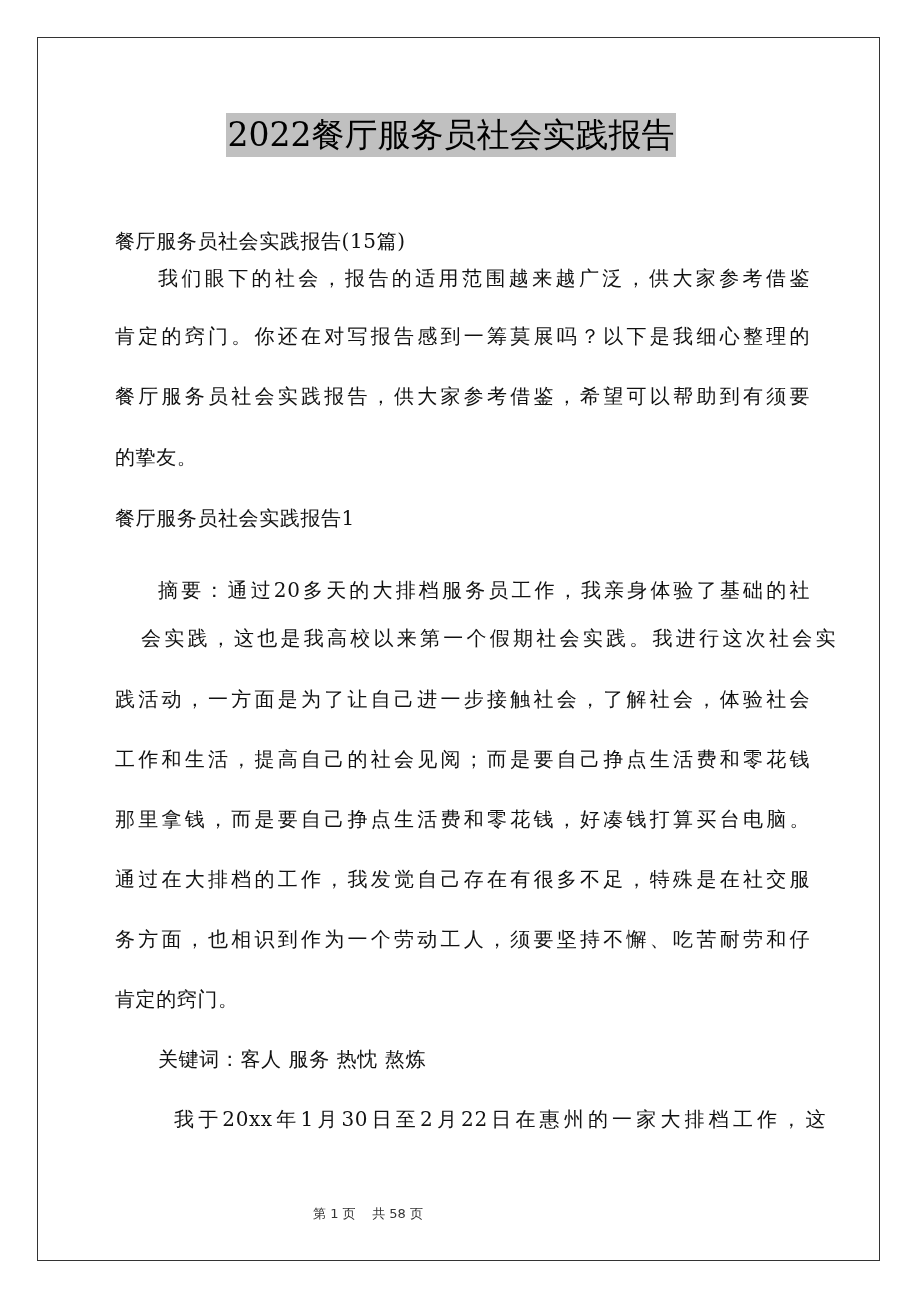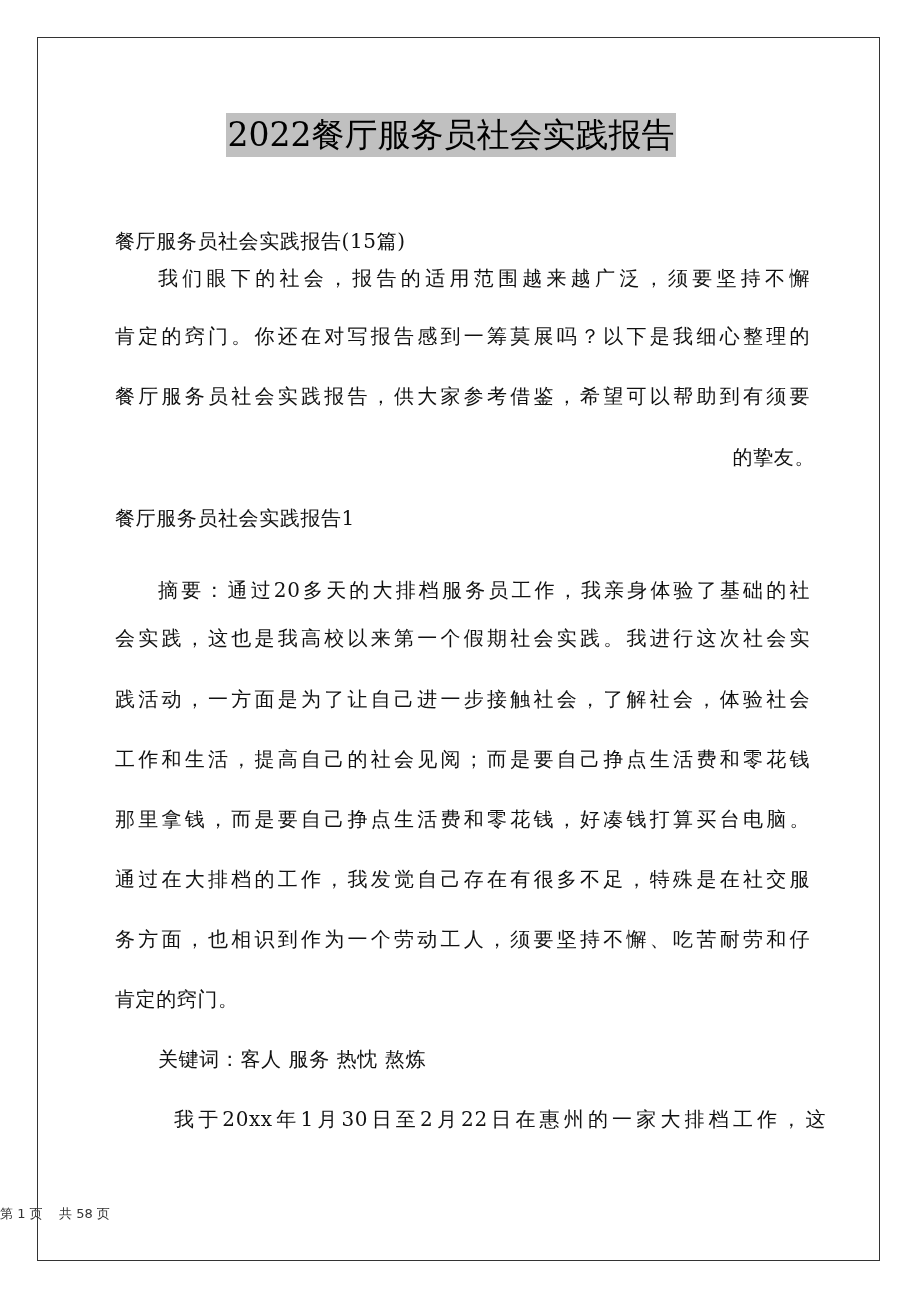--- a/index.html
+++ b/index.html
@@ -57,47 +57,47 @@
       text-align-last: justify;
       text-align: justify;
       width: 695px;
     }
     .indent.justify-line { width: 652px; }
     .footer {
       position: absolute;
       left: 0;
       top: 1205px;
       width: 736px;
-      text-align: left;
+      text-align: center;
       font-size: 13px;
       color: #333333;
       font-family: "DejaVu Sans", "Liberation Sans", sans-serif;
       white-space: pre;
     }
   </style>
 </head>
 <body>
 
 <div class="page-frame"></div>
 
 <div class="title-wrap">
   <span class="title">2022餐厅服务员社会实践报告</span>
 </div>
 
 <div class="line" style="top:203px;margin-top:24px;">餐厅服务员社会实践报告(15篇)</div>
 
-<div class="line indent justify-line" style="top:264px;">我们眼下的社会，报告的适用范围越来越广泛，须要坚持不懈</div>
+<div class="line indent justify-line" style="top:264px;">我们眼下的社会，报告的适用范围越来越广泛，供大家参考借鉴</div>
 <div class="line justify-line" style="top:322px;">肯定的窍门。你还在对写报告感到一筹莫展吗？以下是我细心整理的</div>
 <div class="line justify-line" style="top:382px;">餐厅服务员社会实践报告，供大家参考借鉴，希望可以帮助到有须要</div>
-<div class="line" style="top:443px;text-align:right;">的挚友。</div>
+<div class="line" style="top:443px;">的挚友。</div>
 
 <div class="line" style="top:504px;">餐厅服务员社会实践报告1</div>
 
 <div class="line indent justify-line" style="top:564px;margin-top:12px;">摘要：通过20多天的大排档服务员工作，我亲身体验了基础的社</div>
-<div class="line justify-line" style="top:624px;">会实践，这也是我高校以来第一个假期社会实践。我进行这次社会实</div>
+<div class="line justify-line" style="top:624px;margin-left:26px;">会实践，这也是我高校以来第一个假期社会实践。我进行这次社会实</div>
 <div class="line justify-line" style="top:685px;">践活动，一方面是为了让自己进一步接触社会，了解社会，体验社会</div>
 <div class="line justify-line" style="top:745px;">工作和生活，提高自己的社会见阅；而是要自己挣点生活费和零花钱</div>
 <div class="line justify-line" style="top:805px;">那里拿钱，而是要自己挣点生活费和零花钱，好凑钱打算买台电脑。</div>
 <div class="line justify-line" style="top:865px;">通过在大排档的工作，我发觉自己存在有很多不足，特殊是在社交服</div>
 <div class="line justify-line" style="top:925px;">务方面，也相识到作为一个劳动工人，须要坚持不懈、吃苦耐劳和仔</div>
 <div class="line" style="top:985px;">肯定的窍门。</div>
 
 <div class="line indent" style="top:1045px;">关键词：客人 服务 热忱 熬炼</div>
 
 <div class="line indent justify-line" style="top:1105px;margin-left:16px;">我于20xx年1月30日至2月22日在惠州的一家大排档工作，这</div>

